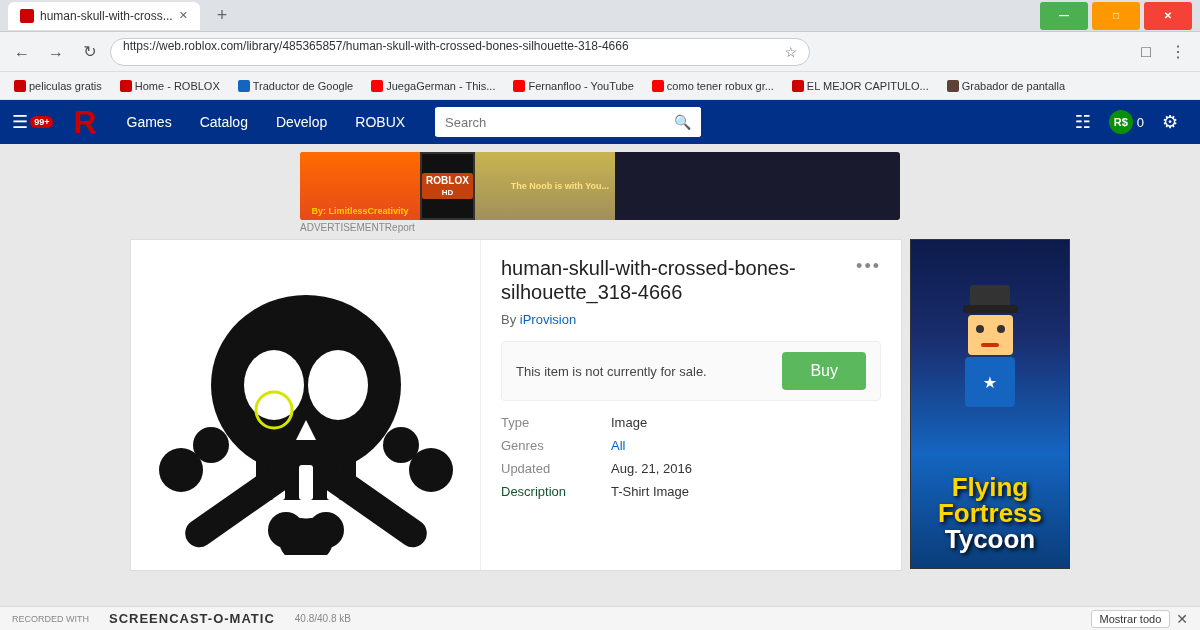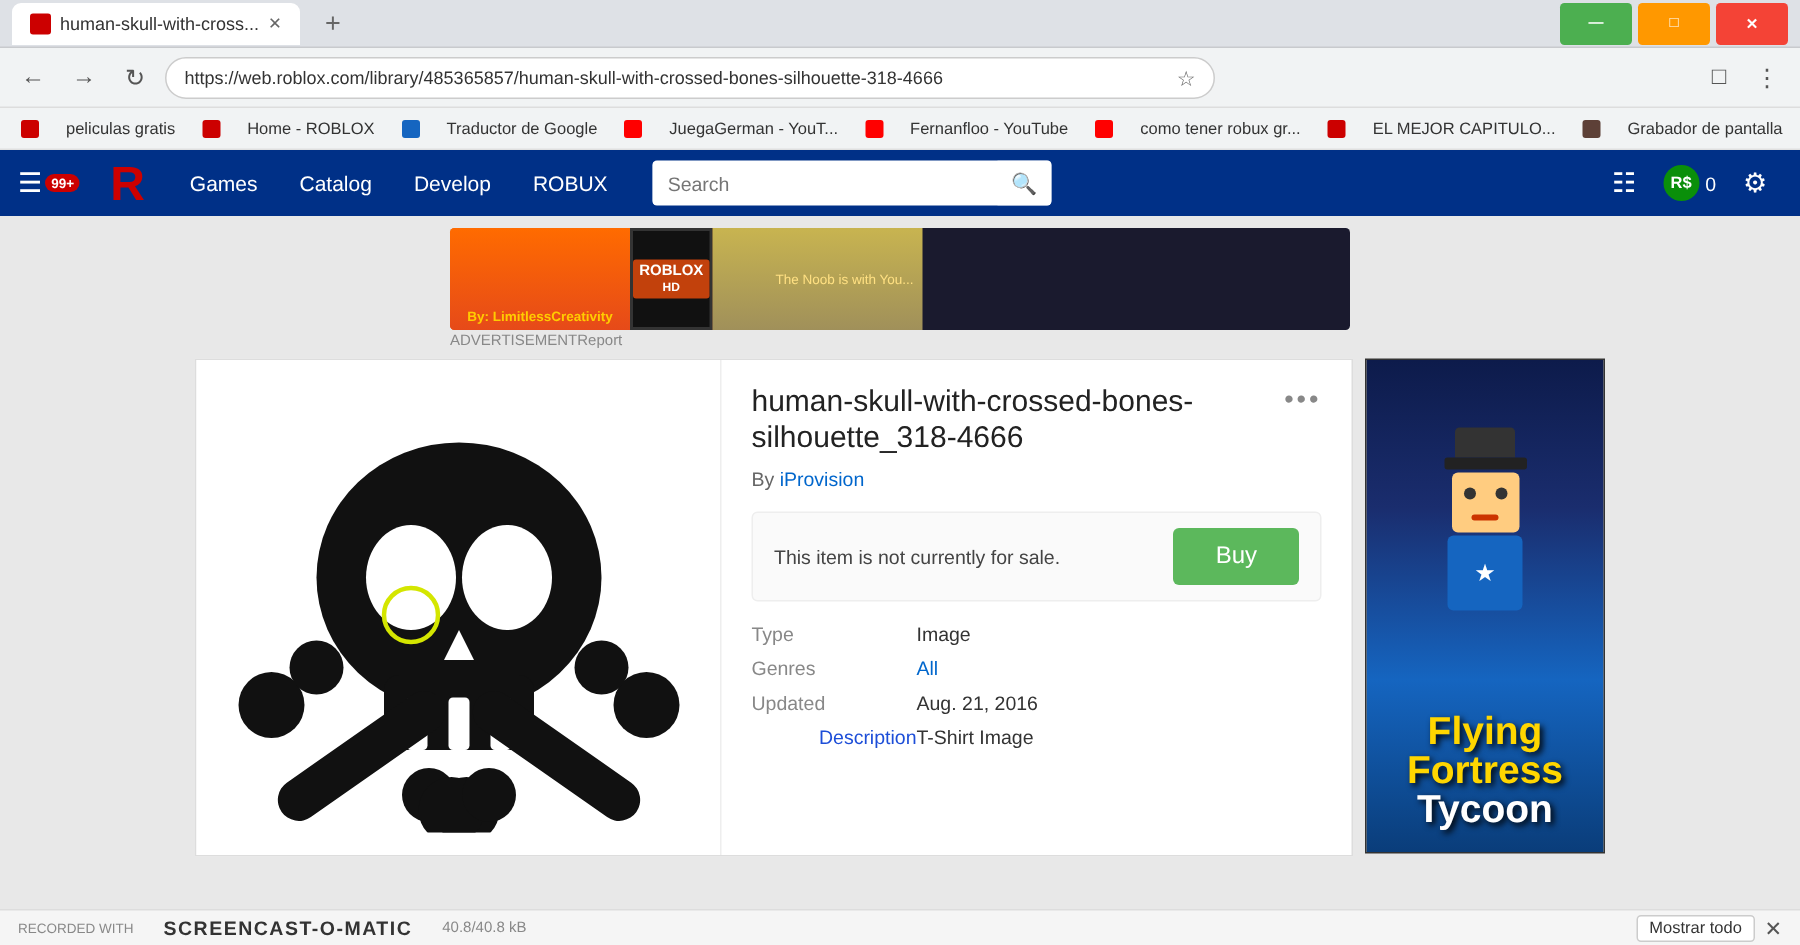--- a/index.html
+++ b/index.html
@@ -27,35 +27,35 @@
     .win-close { background: #f44336; }
 
     
     .address-bar {
       height: 40px; background: #f1f3f4; display: flex; align-items: center;
       padding: 0 8px; gap: 6px; border-bottom: 1px solid #ddd;
     }
     .nav-btn { width: 28px; height: 28px; display: flex; align-items: center; justify-content: center; color: #555; font-size: 16px; border-radius: 50%; cursor: pointer; }
     .url-bar {
       flex: 1; height: 28px; background: #fff; border: 1px solid #ccc; border-radius: 14px;
-      display: flex; align-items: center; padding: 0 12px; font-size: 12px; color: #333;
+      display: flex; padding: 0 12px; font-size: 12px; color: #333;
       max-width: 700px;
     }
     .url-text { flex: 1; font-size: 12px; color: #333; }
     .addr-icons { margin-left: auto; display: flex; gap: 8px; align-items: center; }
     .addr-icon { color: #666; font-size: 14px; cursor: pointer; }
     .browser-menu { margin-left: auto; display: flex; gap: 4px; align-items: center; }
     .browser-menu-btn { width: 28px; height: 28px; display: flex; align-items: center; justify-content: center; color: #555; font-size: 16px; border-radius: 50%; cursor: pointer; }
 
     
     .bookmarks-bar {
       height: 28px; background: #f1f3f4; display: flex; align-items: center;
       padding: 0 8px; gap: 6px; border-bottom: 1px solid #e0e0e0; font-size: 11px; color: #333;
     }
-    .bookmark-item { display: flex; align-items: center; gap: 18px; padding: 2px 6px; border-radius: 3px; cursor: pointer; white-space: nowrap; }
+    .bookmark-item { display: flex; align-items: center; gap: 3px; padding: 2px 6px; border-radius: 3px; cursor: pointer; white-space: nowrap; }
     .bk-icon { width: 12px; height: 12px; border-radius: 2px; }
     .bk-red { background: #c00; }
     .bk-blue { background: #1565c0; }
     .bk-youtube { background: #f00; }
     .bk-brown { background: #5d4037; }
 
     
     .page-content { flex: 1; background: #e8e8e8; overflow: hidden; display: flex; flex-direction: column; }
 
     
@@ -124,21 +124,21 @@
     <div class="bookmark-item">
       <div class="bk-icon bk-red"></div>
       <span>Home - ROBLOX</span>
     </div>
     <div class="bookmark-item">
       <div class="bk-icon bk-blue"></div>
       <span>Traductor de Google</span>
     </div>
     <div class="bookmark-item">
       <div class="bk-icon bk-youtube"></div>
-      <span>JuegaGerman - YouT...</span>
+      <span>JuegaGerman - This...</span>
     </div>
     <div class="bookmark-item">
       <div class="bk-icon bk-youtube"></div>
       <span>Fernanfloo - YouTube</span>
     </div>
     <div class="bookmark-item">
       <div class="bk-icon bk-youtube"></div>
       <span>como tener robux gr...</span>
     </div>
     <div class="bookmark-item">
@@ -185,21 +185,21 @@
 
             <div style="font-size:9px; color:#ffcc00; font-weight:bold; ">By: LimitlessCreativity</div>
           </div>
 
           <div style="width:55px; background:#111; display:flex; align-items:center; justify-content:center; border: 2px solid #333;">
             <div style="background:#c2410c; color:#fff; font-size:10px; font-weight:bold; padding:2px 4px; border-radius:2px; text-align:center;">ROBLOX<br><span style="font-size:8px;">HD</span></div>
           </div>
 
 
           <div style="width:140px; background: linear-gradient(180deg, #c8b450 0%, #a0905a 100%); display:flex; align-items:center; justify-content:flex-end; padding-right:6px;">
-            <div style="font-size:9px; color:#ffe082; text-align:right;">The Noob is with You...</div>
+            <div style="font-size:9px; color:#ffe082; text-align:right;font-weight:bold;">The Noob is with You...</div>
           </div>
         </div>
         <div style="display:flex; font-size:10px; color:#888; margin-top:2px;">
           <span>ADVERTISEMENT</span>
           <span style="cursor:pointer;">Report</span>
         </div>
       </div>
     </div>
 
     <div style="display:flex; padding: 6px 130px 0; gap:8px; background:#e8e8e8;">
@@ -253,21 +253,21 @@
               <span>This item is not currently for sale.</span>
               <button style="background:#5cb85c; color:#fff; border:none; border-radius:4px; padding:10px 28px; font-size:16px; cursor:pointer;">Buy</button>
             </div>
             <div style="display:grid; grid-template-columns:110px 1fr; gap:8px 0; font-size:13px;">
               <span style="color:#888;">Type</span>
               <span style="color:#333;">Image</span>
               <span style="color:#888;">Genres</span>
               <a style="color:#0066cc; text-decoration:none; cursor:pointer;">All</a>
               <span style="color:#888;">Updated</span>
               <span style="color:#333;">Aug. 21, 2016</span>
-              <span style="color:#1d4ed8;text-align:right;">Description</span>
+              <span style="color:#14532d;">Description</span>
               <span style="color:#333;">T-Shirt Image</span>
             </div>
           </div>
         </div>
       </div>
 
       <div style="width:160px; flex-shrink:0; background: linear-gradient(180deg, #0d1b4b 0%, #1a2d6e 30%, #1565c0 65%, #0a3d7a 100%); border:1px solid #333; overflow:hidden; display:flex; flex-direction:column; align-items:center; justify-content:flex-end; padding-bottom:16px; position:relative; height:330px;">
 
         <div style="position:absolute; top:16px; left:50%; transform:translateX(-50%); width:120px; height:180px; display:flex; flex-direction:column; align-items:center; justify-content:center;">
 

